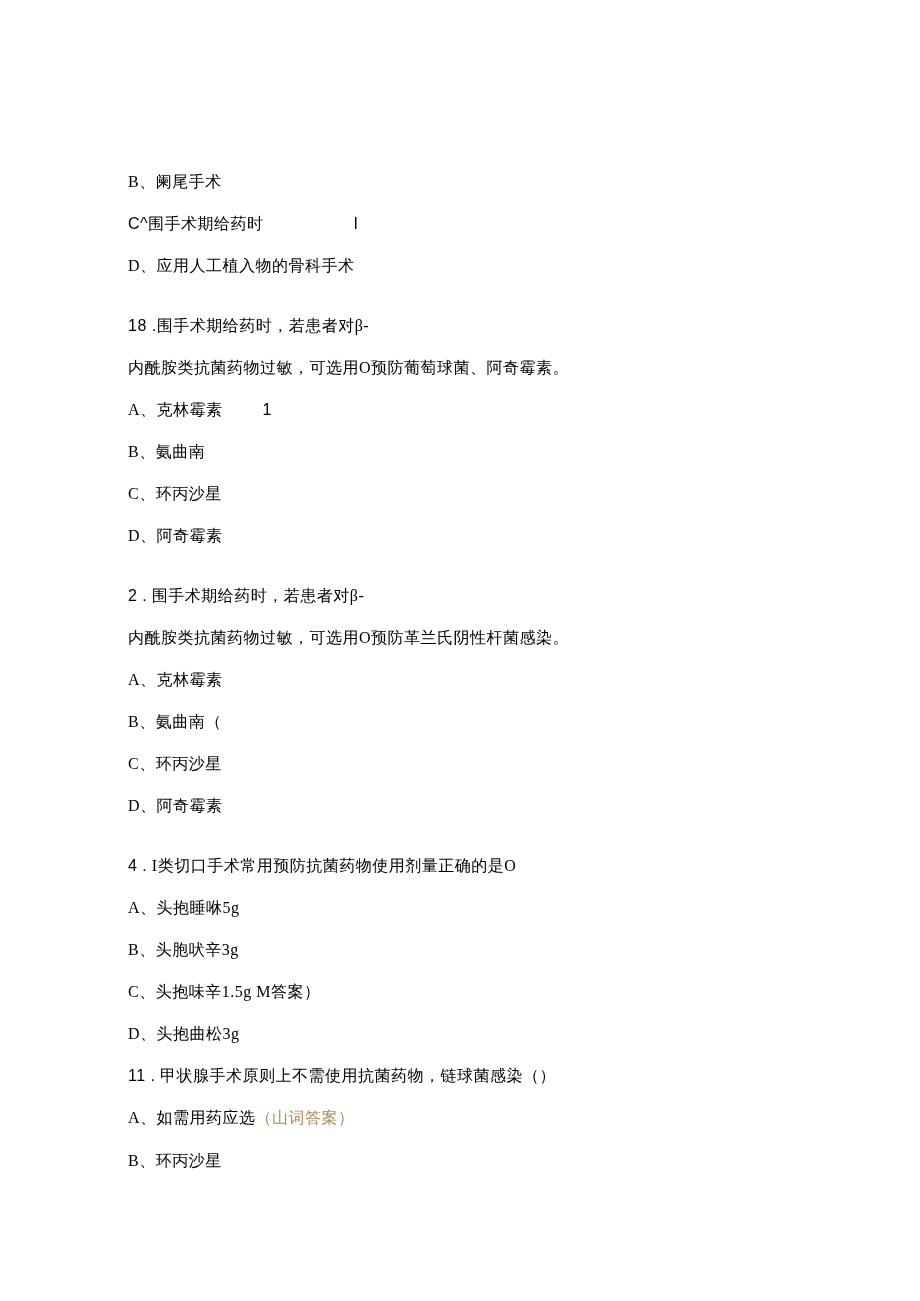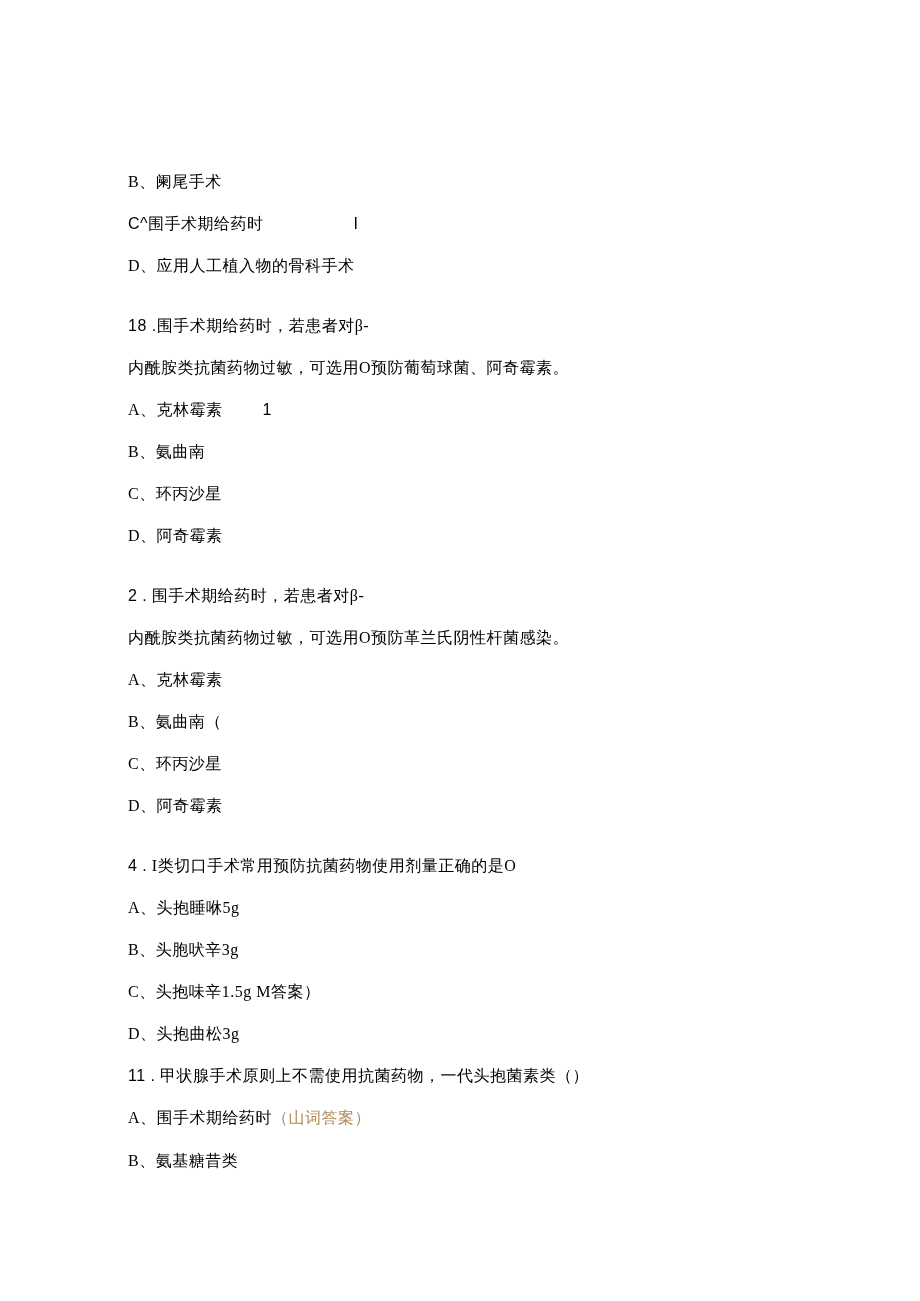--- a/index.html
+++ b/index.html
@@ -73,18 +73,18 @@
 
 <div class="line">
   <span class="latin">4 .</span><span> I类切口手术常用预防抗菌药物使用剂量正确的是O</span>
 </div>
 <div class="line">A、头抱睡咻5g</div>
 <div class="line">B、头胞吠辛3g</div>
 <div class="line">C、头抱味辛1.5g M答案）</div>
 <div class="line">D、头抱曲松3g</div>
 
 <div class="line">
-  <span class="latin">11 .</span><span> 甲状腺手术原则上不需使用抗菌药物，一代头抱菌素类（）</span>
+  <span class="latin">11 .</span><span> 甲状腺手术原则上不需使用抗菌药物，链球菌感染（）</span>
 </div>
 <div class="line">
-  <span>A、围手术期给药时</span><span class="note">（山词答案）</span>
+  <span>A、如需用药应选</span><span class="note">（山词答案）</span>
 </div>
-<div class="line">B、氨基糖昔类</div>
+<div class="line">B、环丙沙星</div>
 
 </body></html>

